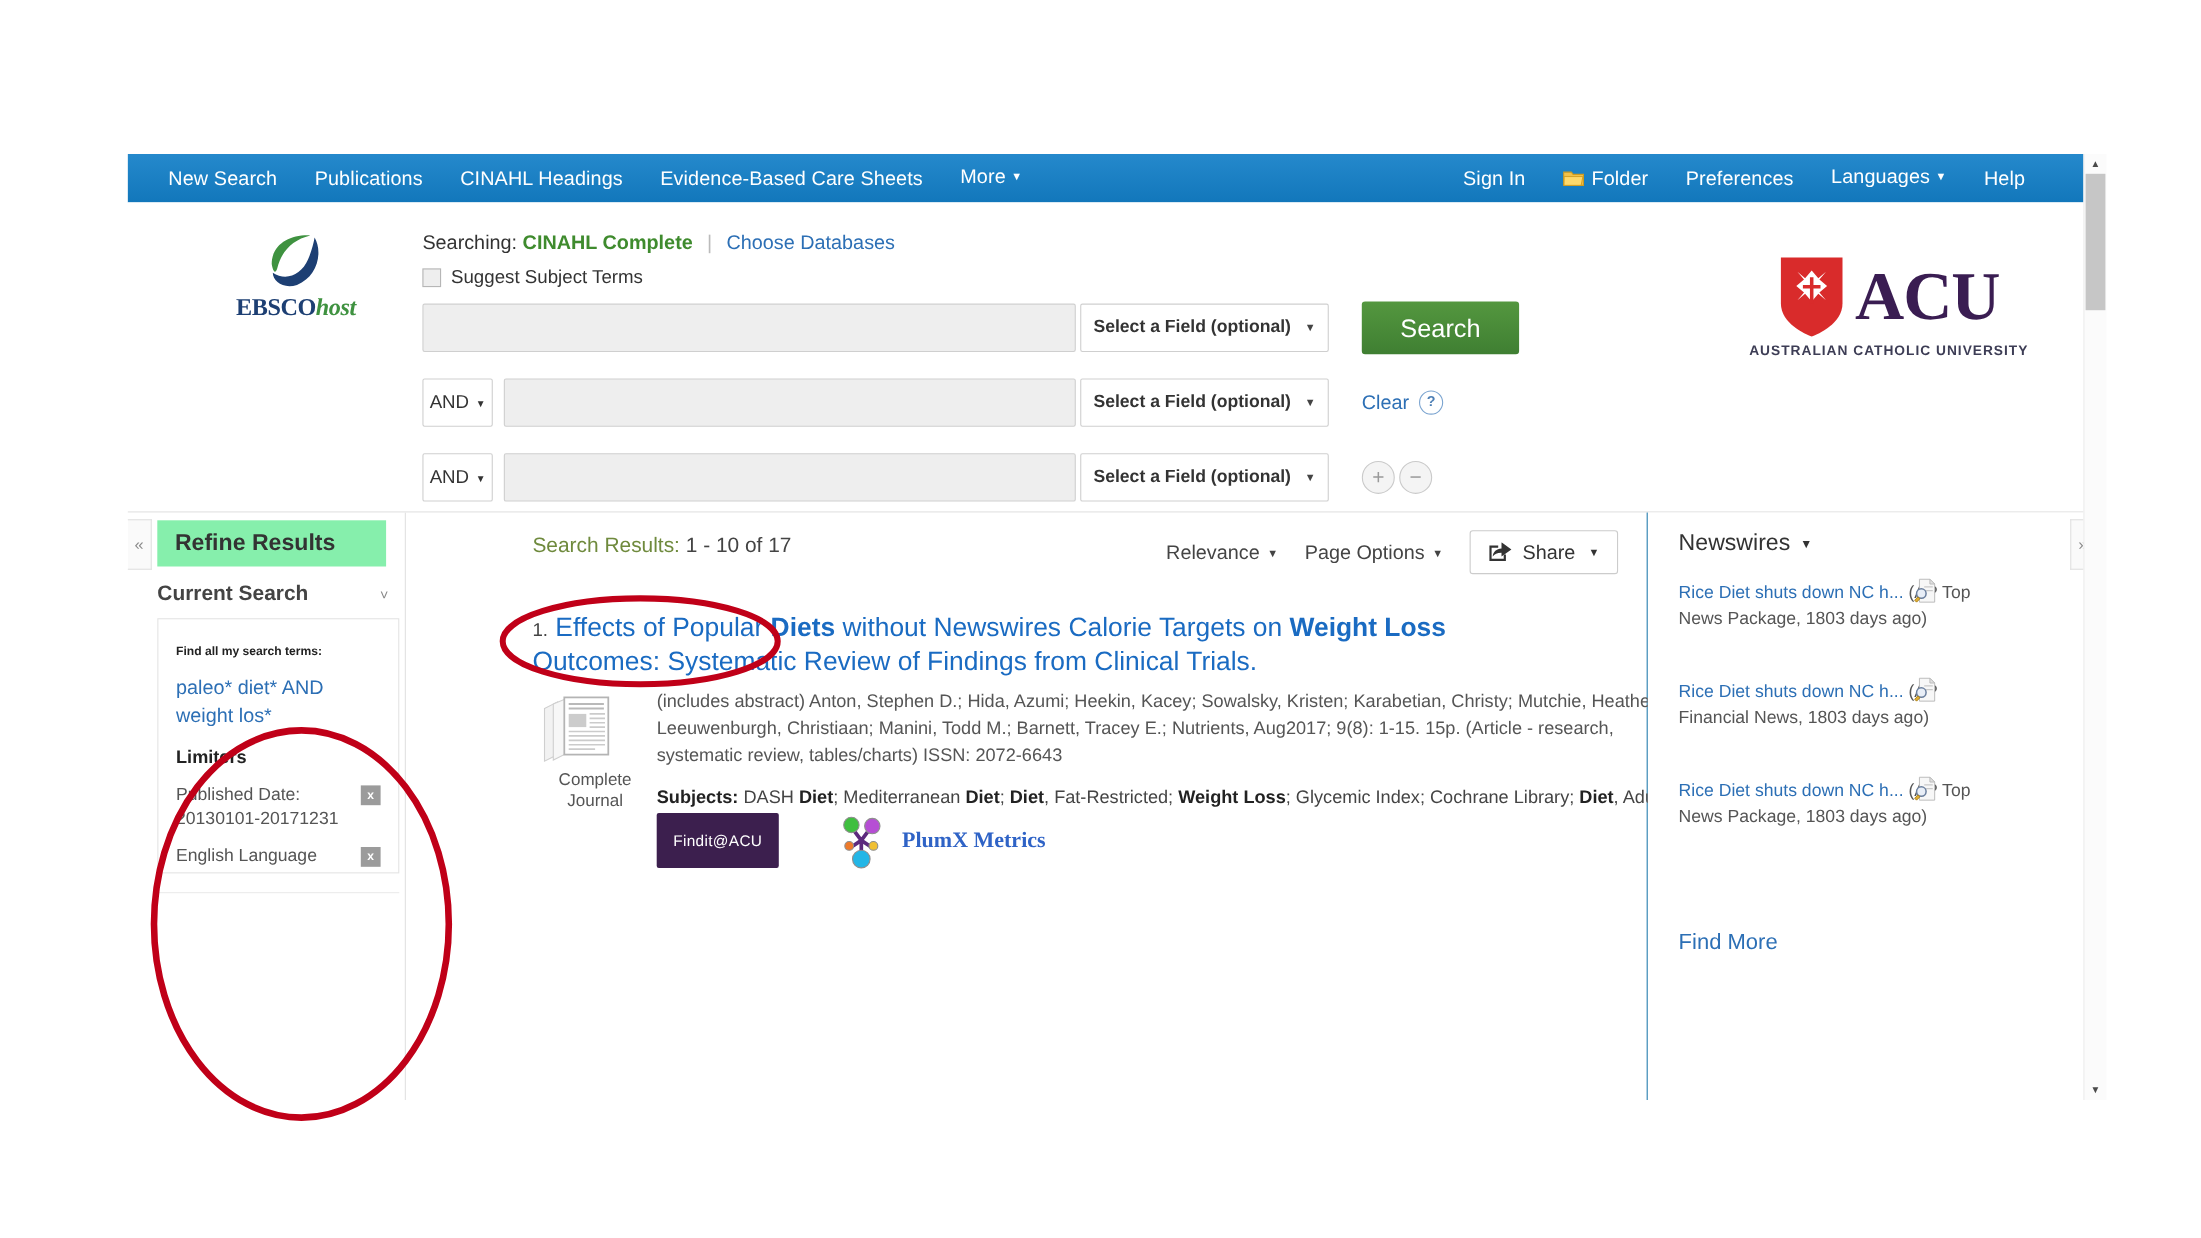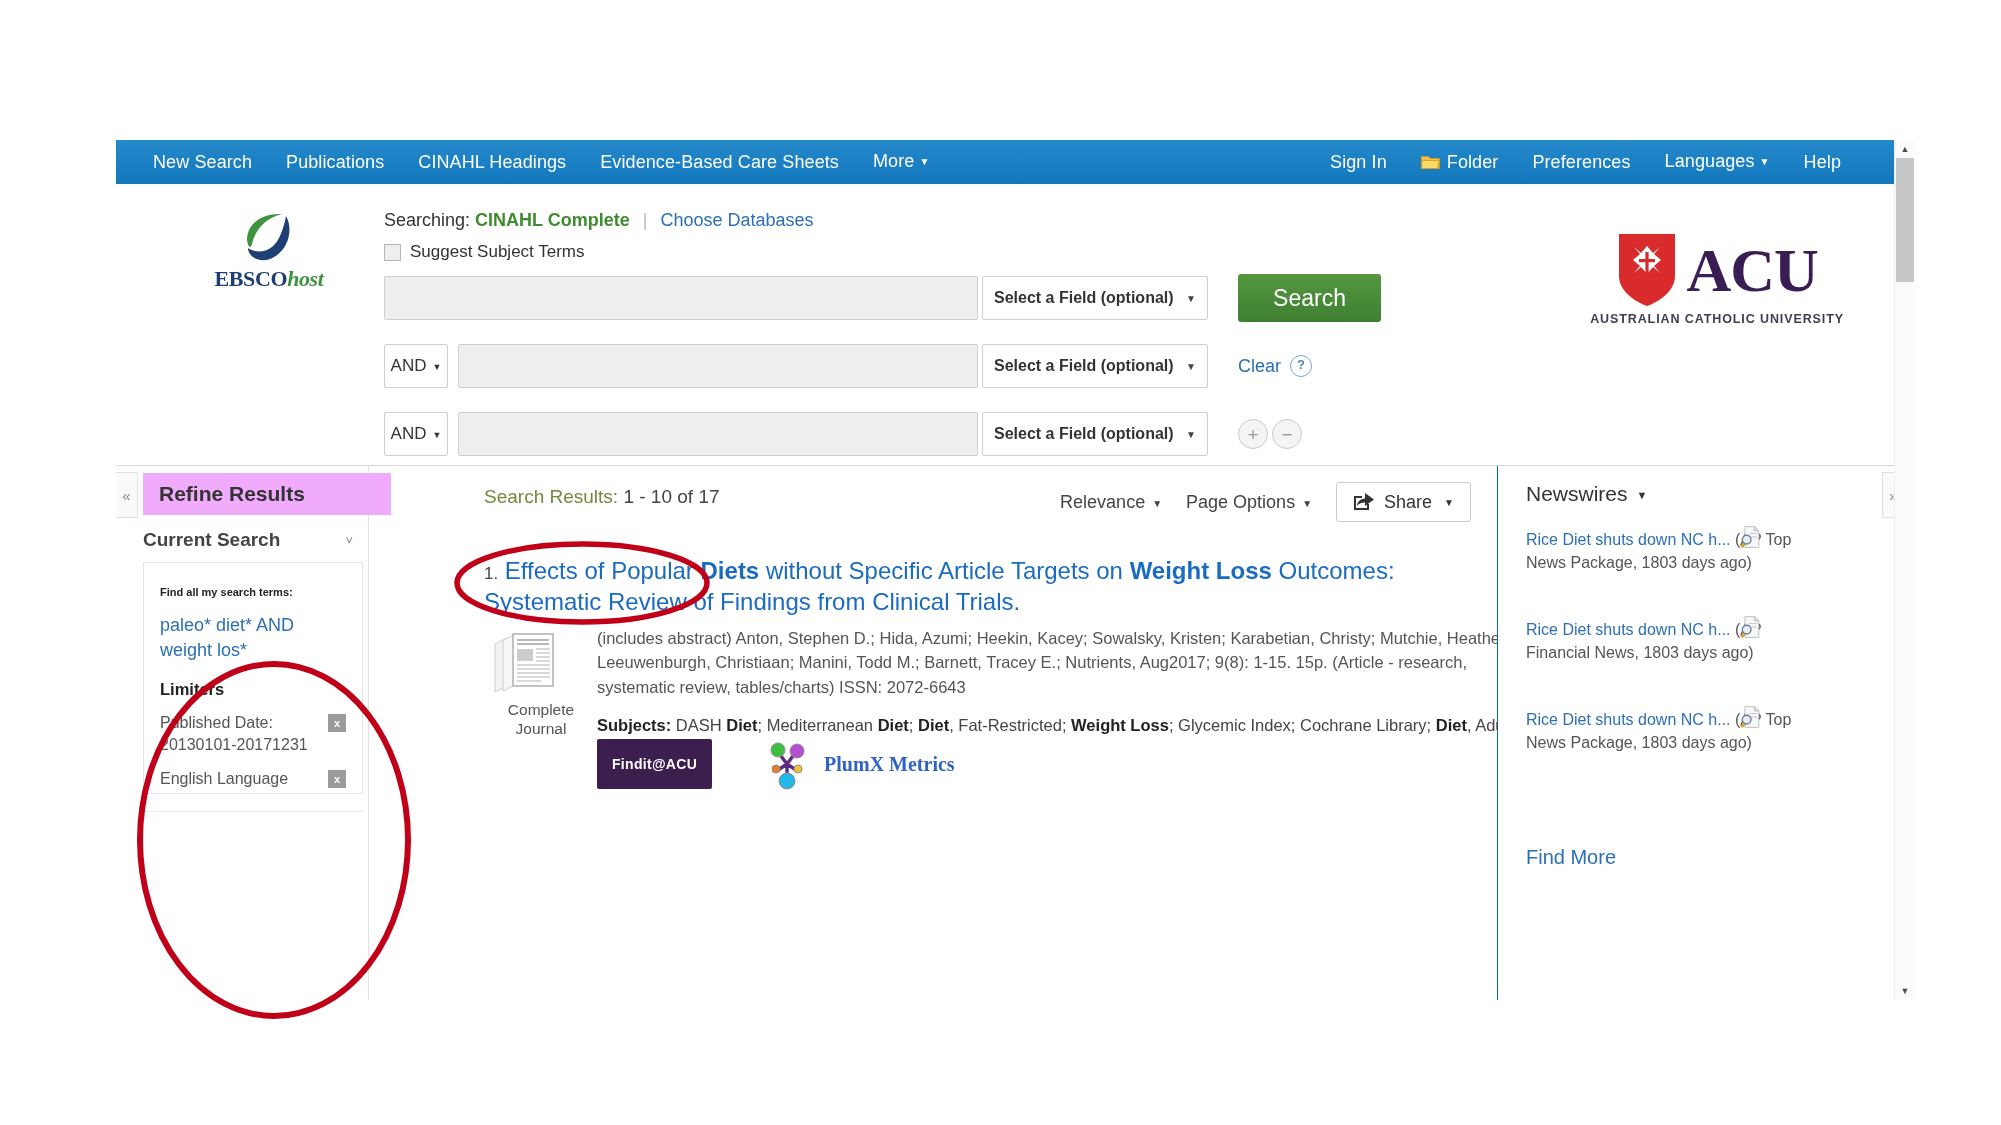--- a/index.html
+++ b/index.html
@@ -111,21 +111,21 @@
     border:1px solid #e0e0e0;border-left:none;color:#8a8a8a;font-size:15px;
     display:flex;align-items:center;justify-content:center;
   }
   .collapse-r{
     position:absolute;right:0;top:6px;width:21px;height:44px;background:#fafafa;
     border:1px solid #e0e0e0;border-right:none;color:#8a8a8a;font-size:15px;
     display:flex;align-items:center;justify-content:center;
   }
 
   .refine-hd{
-    position:absolute;left:27px;top:7px;width:248px;height:42px;background:#f0abfc;
+    position:absolute;left:27px;top:7px;width:208px;height:42px;background:#86efac;
     font-size:21px;font-weight:bold;color:#333;display:flex;align-items:center;padding-left:16px;
     box-sizing:border-box;
   }
   .cursearch-hd{
     position:absolute;left:27px;top:63px;width:220px;display:flex;align-items:center;
     justify-content:space-between;font-size:19px;font-weight:bold;color:#444;padding-right:10px;
     box-sizing:border-box;
   }
   .cursearch-hd .chev{font-size:13px;color:#888;font-weight:normal;}
   .cursearch-box{
@@ -170,21 +170,21 @@
 
   .rthumb{position:absolute;left:120px;top:92px;width:104px;text-align:center;}
   .rthumb .cap{font-size:15.5px;color:#555;line-height:1.2;margin-top:5px;}
 
   .rbody{position:absolute;left:228px;top:88px;width:930px;}
   .rcite{font-size:16.5px;color:#555;line-height:1.48;}
   .rsubj{font-size:16.5px;color:#444;line-height:1.48;margin-top:14px;}
   .rsubj b{color:#222;}
   .ractions{position:absolute;left:228px;top:200px;display:flex;align-items:center;gap:52px;}
   .finditbtn{
-    background:#3c1f4e;color:#fff;font-size:14px;font-weight:bold;letter-spacing:.3px;
+    background:#3c1f4e;color:#fff;font-size:14px;font-weight:normal;letter-spacing:.3px;
     padding:17px 15px;border-radius:2px;
   }
   .plumx{display:flex;align-items:center;gap:14px;}
   .plumx-label{font-family:"Liberation Serif",serif;font-size:20px;font-weight:bold;color:#2f63c6;}
 
   
   .news-hd{position:absolute;left:28px;top:16px;font-size:21px;color:#333;display:flex;align-items:center;}
   .news-hd .caret{font-size:11px;margin-left:9px;position:relative;top:1px;}
   .newsitem{position:absolute;left:28px;width:290px;font-size:16px;line-height:1.45;}
   .newsitem .hl{color:#2c6fb5;}
@@ -383,21 +383,21 @@
             </span>
             <span>Share</span>
             <span class="caret">▼</span>
           </div>
         </div>
       </div>
 
       <div class="result">
         <div class="rtitle">
           <span class="num">1.</span>
-          <span>Effects of Popular </span><b>Diets</b><span> without Specific Article Targets on </span><b>Weight Loss</b><span> Outcomes: Systematic Review of Findings from Clinical Trials.</span>
+          <span>Effects of Popular </span><b>Diets</b><span> without Newswires Calorie Targets on </span><b>Weight Loss</b><span> Outcomes: Systematic Review of Findings from Clinical Trials.</span>
         </div>
 
         <div class="r-icons">
           <span>
             <svg width="30" height="30" viewBox="0 0 30 30">
               <path d="M8 3h11l5 5v19H8z" fill="#f7f7f7" stroke="#b9b9b9"></path>
               <path d="M19 3l5 5h-5z" fill="#e2e2e2" stroke="#b9b9b9"></path>
               <path d="M12 11h10M12 15h10M12 19h10" stroke="#c9c9c9" stroke-width="1.3"></path>
               <circle cx="10" cy="18" r="5" fill="#e8eef7" stroke="#6b7f9e" stroke-width="1.6"></circle>
               <path d="M6.5 21.5l-3.5 3.5 2 2 3.5-3.5z" fill="#dfae33" stroke="#a8801b"></path>

